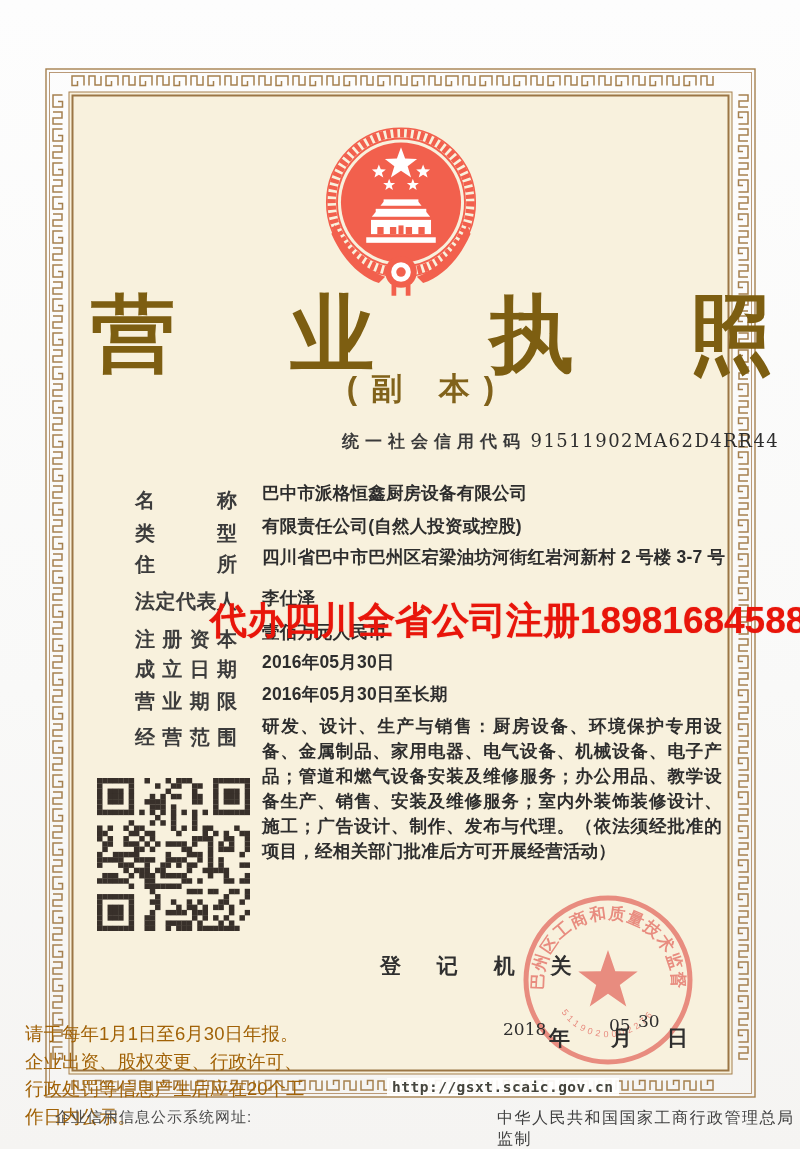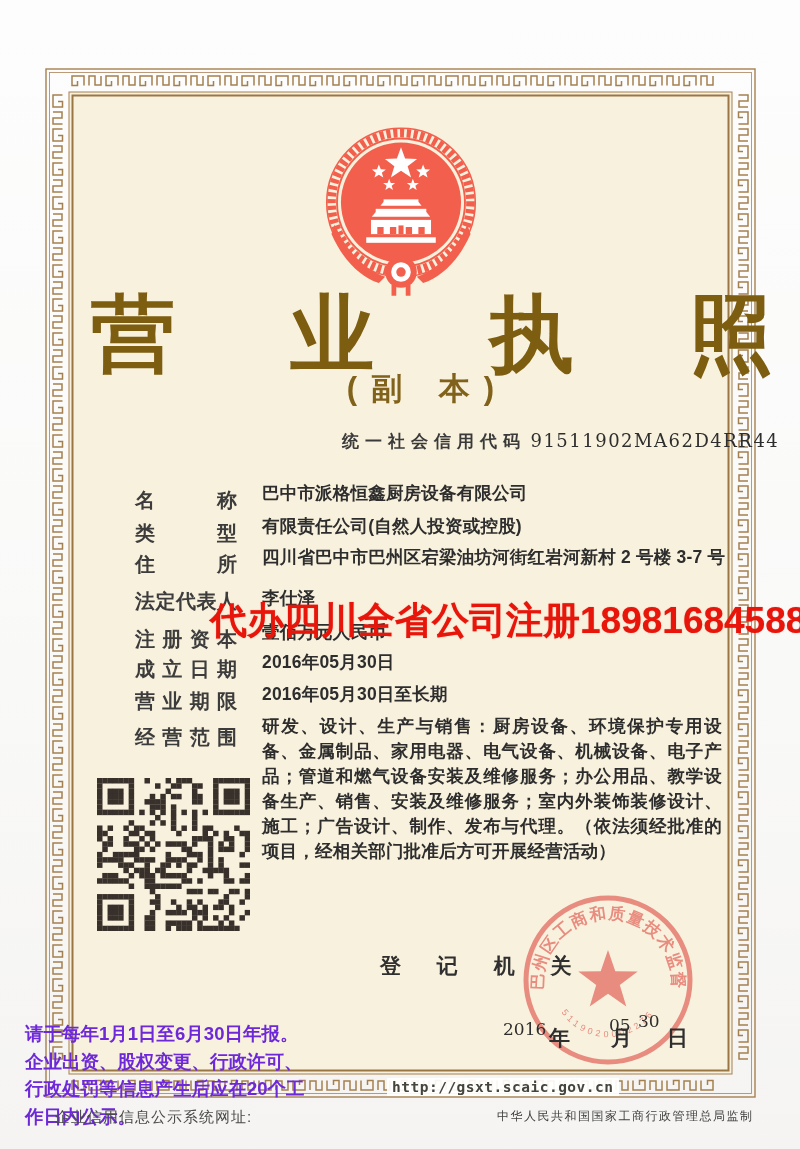--- a/index.html
+++ b/index.html
@@ -57,30 +57,30 @@
     letter-spacing:15px;white-space:nowrap;z-index:3;
   }
   .seal{left:475px;top:824px;width:176px;height:176px;z-index:4;opacity:.82;}
 
   .date-part{z-index:5;color:#2e2e2e;white-space:nowrap;}
   .date-num{font-family:"DejaVu Serif",serif;font-size:17px;}
   .date-unit{font-size:21px;font-weight:600;}
 
   .annual-note{
     position:absolute;left:-20px;top:952px;width:330px;z-index:7;
-    font-size:18.5px;line-height:27.5px;color:#6d28d9;font-weight:700;
+    font-size:18.5px;line-height:27.5px;color:#a16207;font-weight:400;
     white-space:nowrap;
   }
   .gov-url{
     left:342px;top:1010px;z-index:7;
     font-family:"DejaVu Sans Mono",monospace;font-size:14.5px;font-weight:bold;
     color:#45453d;background:rgba(255,255,255,.92);padding:1px 5px;letter-spacing:0.5px;
   }
   .footer-left{position:absolute;left:55px;top:1108px;z-index:2;font-size:15px;color:#4a4a4a;letter-spacing:1px;}
-  .footer-right{position:absolute;left:497px;top:1108px;z-index:2;font-size:12px;color:#3f3f3f;letter-spacing:1.5px;}
+  .footer-right{position:absolute;left:497px;top:1108px;z-index:2;font-size:16px;color:#3f3f3f;letter-spacing:1.5px;}
 </style>
 </head>
 <body>
 
 <svg id="borderSvg" viewBox="0 0 711 1030" aria-hidden="true">
   <defs>
     <path id="mG" d="M13 2 H3.5 V14 H13 V8.5 H8.5" fill="none" stroke="#a5804f" stroke-width="1.5"></path>
     <path id="mS" d="M3.5 2 H12.5 V8 H3.5 V14 H13" fill="none" stroke="#a5804f" stroke-width="1.5"></path>
   </defs>
   <rect x="24" y="24" width="663" height="982" fill="#f8f1dd"></rect>
@@ -780,21 +780,21 @@
     <circle cx="88" cy="88" r="82" fill="none" stroke="#e5766b" stroke-width="5"></circle>
     <path d="M88 58 L95.3 79.2 L117.7 79.6 L99.8 93.1 L106.3 114.6 L88 101.8 L69.7 114.6 L76.2 93.1 L58.3 79.6 L80.7 79.2 Z" fill="#e5766b"></path>
     <text font-size="16.5" fill="#e5766b" font-weight="bold" letter-spacing="1.5">
       <textPath href="#sealArcTop" startOffset="50%" text-anchor="middle">巴中市巴州区工商和质量技术监督管理局</textPath>
     </text>
     <text font-size="9" fill="#e5766b" letter-spacing="3.5">
       <textPath href="#sealArcBottom" startOffset="50%" text-anchor="middle">5119020002276</textPath>
     </text>
   </svg>
 
-  <span class="abs date-part date-num" style="left:458px;top:951px">2016</span>
+  <span class="abs date-part date-num" style="left:458px;top:951px">2018</span>
   <span class="abs date-part date-unit" style="left:504px;top:956px">年</span>
   <span class="abs date-part date-num" style="left:564px;top:947px">05</span>
   <span class="abs date-part date-unit" style="left:566px;top:956px">月</span>
   <span class="abs date-part date-num" style="left:593px;top:943px">30</span>
   <span class="abs date-part date-unit" style="left:622px;top:956px">日</span>
 
   <div class="annual-note">
     <div>请于每年1月1日至6月30日年报。</div>
     <div>企业出资、股权变更、行政许可、</div>
     <div>行政处罚等信息产生后应在20个工</div>

